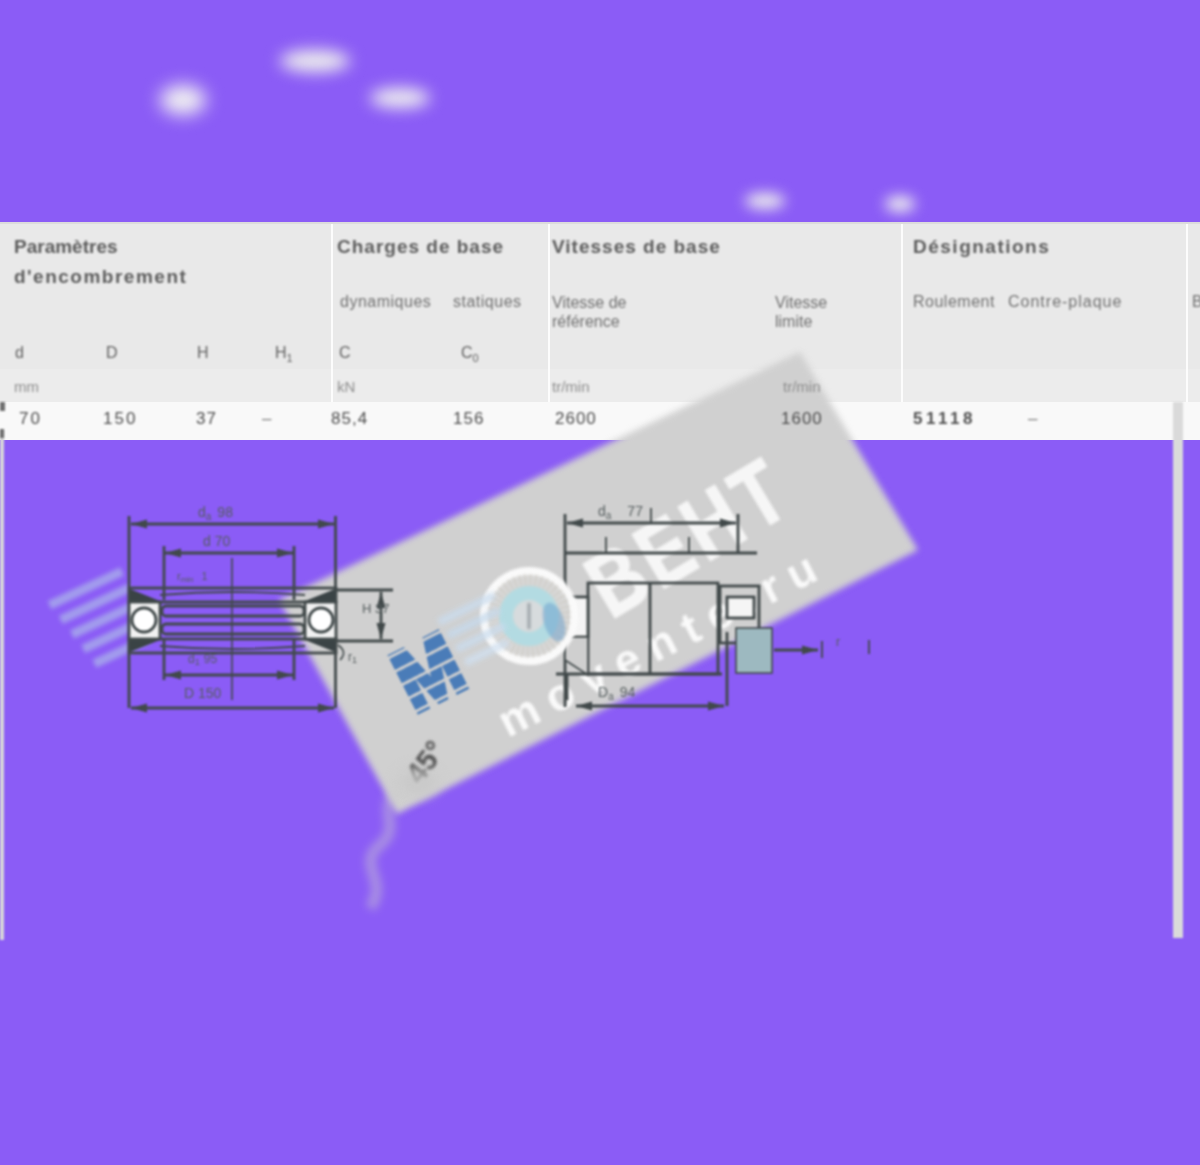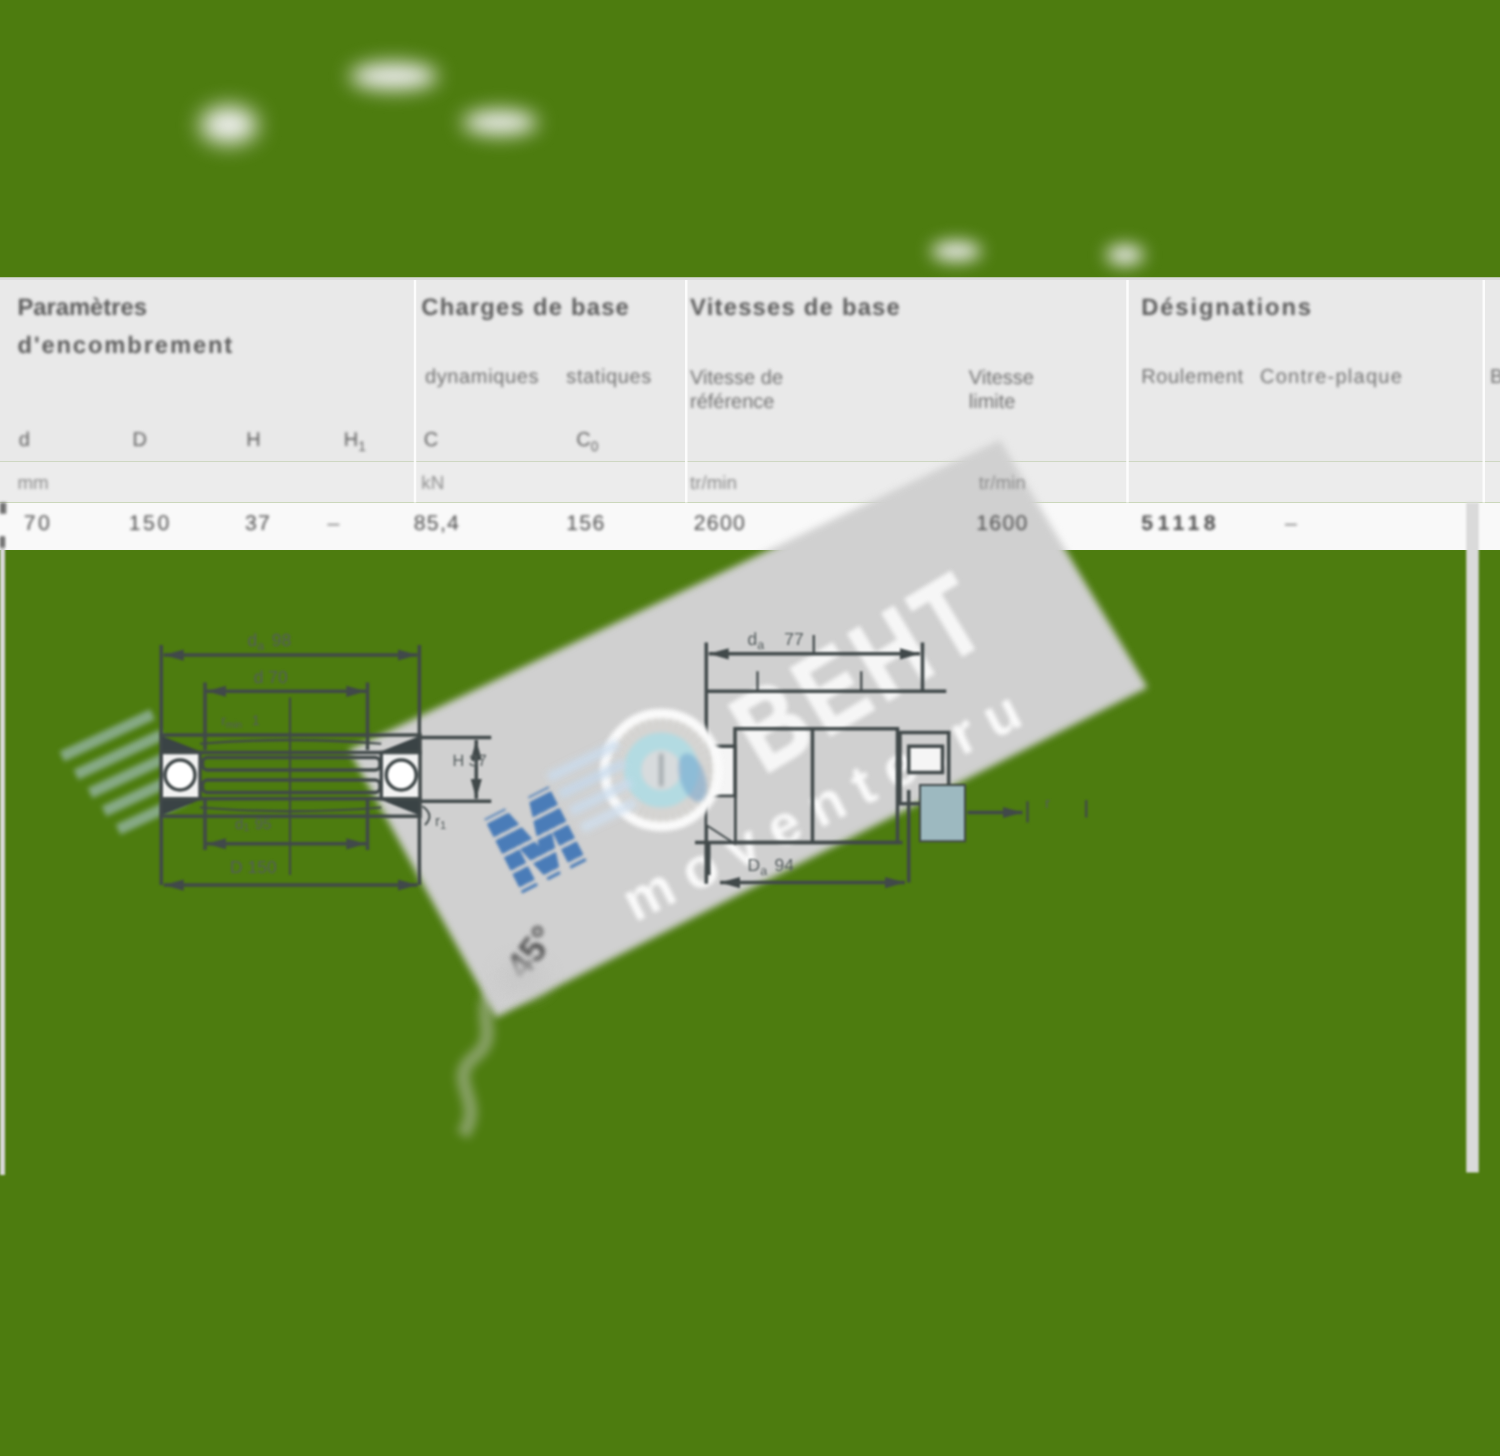--- a/index.html
+++ b/index.html
@@ -1,16 +1,16 @@
 <!DOCTYPE html>
 <html><head>
 <meta charset="utf-8">
 <style>
   html,body{margin:0;padding:0;}
-  #page{position:relative;width:1200px;height:1165px;background:#4d7c0f;overflow:hidden;filter:blur(0.4px);
+  #page{position:relative;width:1200px;height:1165px;background:#8b5cf6;overflow:hidden;filter:blur(0.4px);
         font-family:"Liberation Sans",sans-serif;}
   .abs{position:absolute;}
   .blur1{filter:blur(1.15px);}
 </style>
 </head>
 <body>
 <div id="page">
 
 <div class="abs" style="left:280px;top:50px;width:70px;height:22px;background:#ededed;border-radius:50%;filter:blur(8px);"></div>
 <div class="abs" style="left:370px;top:88px;width:60px;height:20px;background:#efefef;border-radius:50%;filter:blur(8px);"></div>

